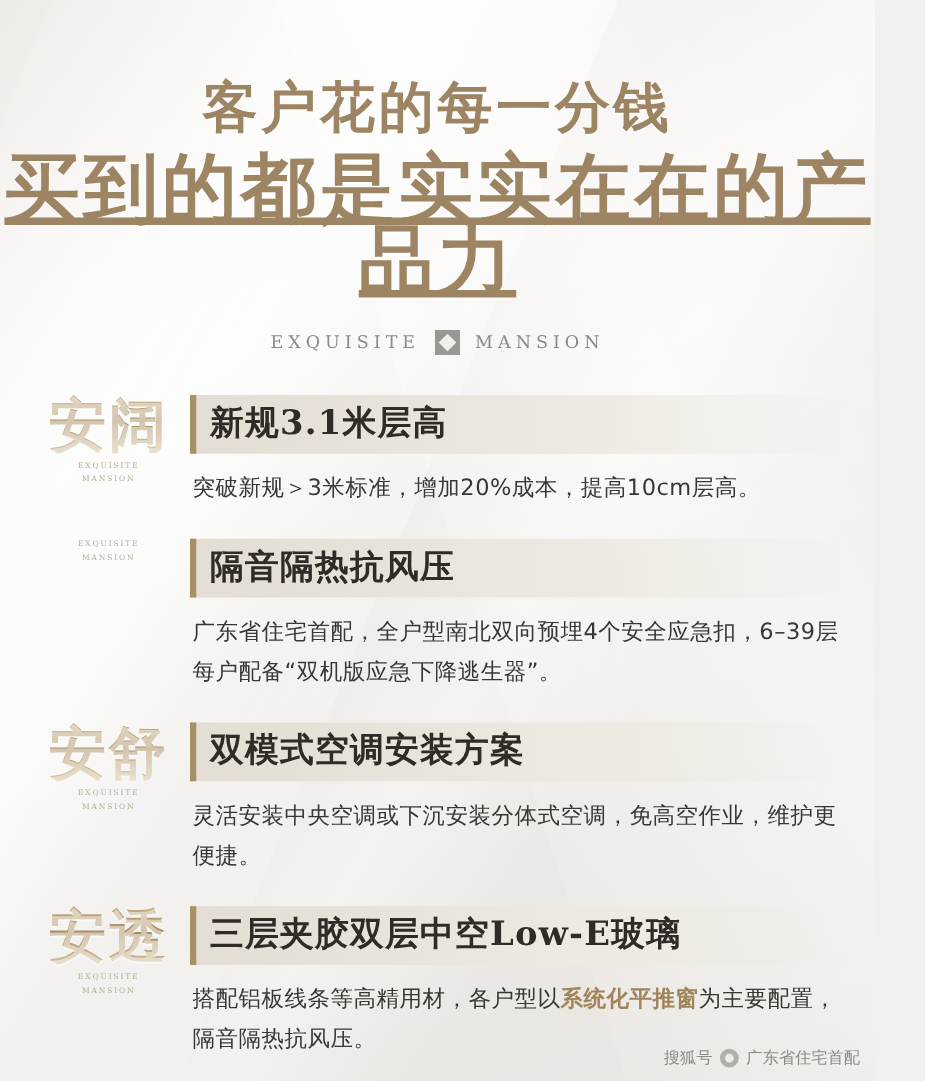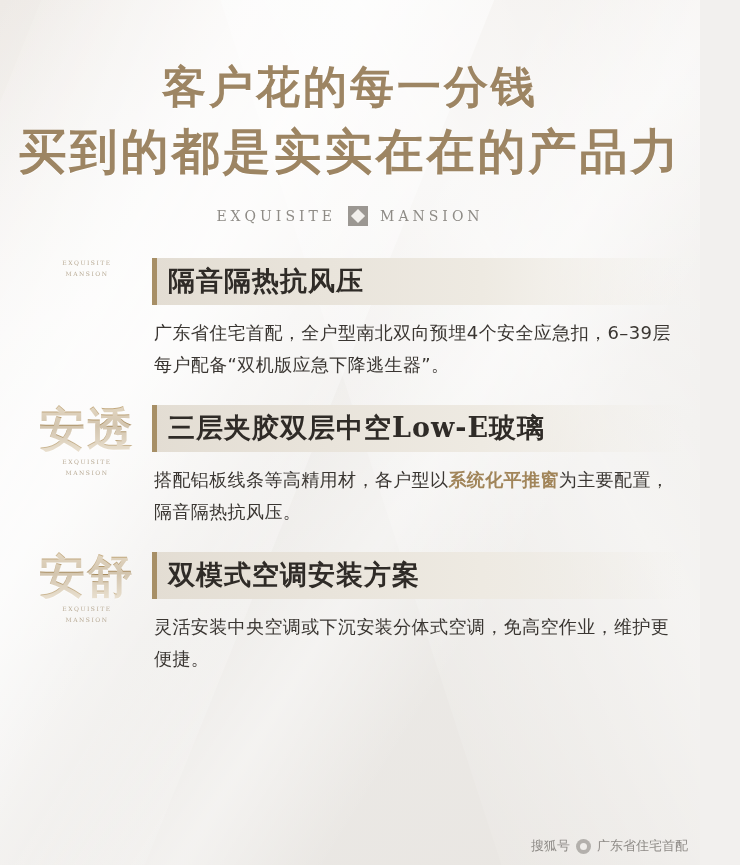--- a/index.html
+++ b/index.html
@@ -60,23 +60,24 @@
     font-weight: bold;
     color: #9d8563;
     letter-spacing: 3px;
     text-shadow: 0 1px 0 rgba(255,255,255,0.8);
   }
   .headline .line1 {
     font-size: 44px;
     line-height: 58px;
   }
   .headline .line2 {
-    font-size: 48px;
+    font-size: 60px;
     line-height: 58px;
     margin-top: 6px;
+    text-decoration: underline;
   }
 
   .brandmark {
     margin-top: 26px;
     display: flex;
     align-items: center;
     justify-content: center;
     gap: 12px;
   }
   .brandmark .word {
@@ -223,64 +224,79 @@
     </div>
 
     <div class="brandmark">
       <span class="word">EXQUISITE</span>
       <span class="emblem"></span>
       <span class="word">MANSION</span>
     </div>
 
     <div class="features">
 
+      <div class="feature">
+        <div class="badge">
+          <div class="cn">安阔</div>
+          <div class="sub">EXQUISITE</div>
+          <div class="sub">MANSION</div>
+        </div>
+        <div class="fbody">
+          <div class="ftitle">
+            <span>新规3.1米层高</span>
+          </div>
+          <div class="fdesc">
+            <span>突破新规＞3米标准，增加20%成本，提高10cm层高。</span>
+          </div>
+        </div>
+      </div>
 
       <div class="feature">
         <div class="badge">
           <div class="sub">EXQUISITE</div>
           <div class="sub">MANSION</div>
         </div>
         <div class="fbody">
           <div class="ftitle">
             <span>隔音隔热抗风压</span>
           </div>
           <div class="fdesc">
             <span>广东省住宅首配，全户型南北双向预埋4个安全应急扣，6–39层每户配备“双机版应急下降逃生器”。</span>
+          </div>
+        </div>
+      </div>
+
+      <div class="feature">
+        <div class="badge">
+          <div class="cn">安舒</div>
+          <div class="sub">EXQUISITE</div>
+          <div class="sub">MANSION</div>
+        </div>
+        <div class="fbody">
+          <div class="ftitle">
+            <span>双模式空调安装方案</span>
+          </div>
+          <div class="fdesc">
+            <span>灵活安装中央空调或下沉安装分体式空调，免高空作业，维护更便捷。</span>
           </div>
         </div>
       </div>
 
       <div class="feature">
         <div class="badge">
           <div class="cn">安透</div>
           <div class="sub">EXQUISITE</div>
           <div class="sub">MANSION</div>
         </div>
         <div class="fbody">
           <div class="ftitle">
             <span>三层夹胶双层中空Low-E玻璃</span>
           </div>
           <div class="fdesc">
             <span>搭配铝板线条等高精用材，各户型以</span><span class="hl">系统化平推窗</span><span>为主要配置，隔音隔热抗风压。</span>
-          </div>
-        </div>
-      </div>
-
-      <div class="feature">
-        <div class="badge">
-          <div class="cn">安舒</div>
-          <div class="sub">EXQUISITE</div>
-          <div class="sub">MANSION</div>
-        </div>
-        <div class="fbody">
-          <div class="ftitle">
-            <span>双模式空调安装方案</span>
-          </div>
-          <div class="fdesc">
-            <span>灵活安装中央空调或下沉安装分体式空调，免高空作业，维护更便捷。</span>
           </div>
         </div>
       </div>
 
     </div>
   </div>
 
   <div class="watermark">
     <span>搜狐号</span>
     <span class="wm-logo"></span>

